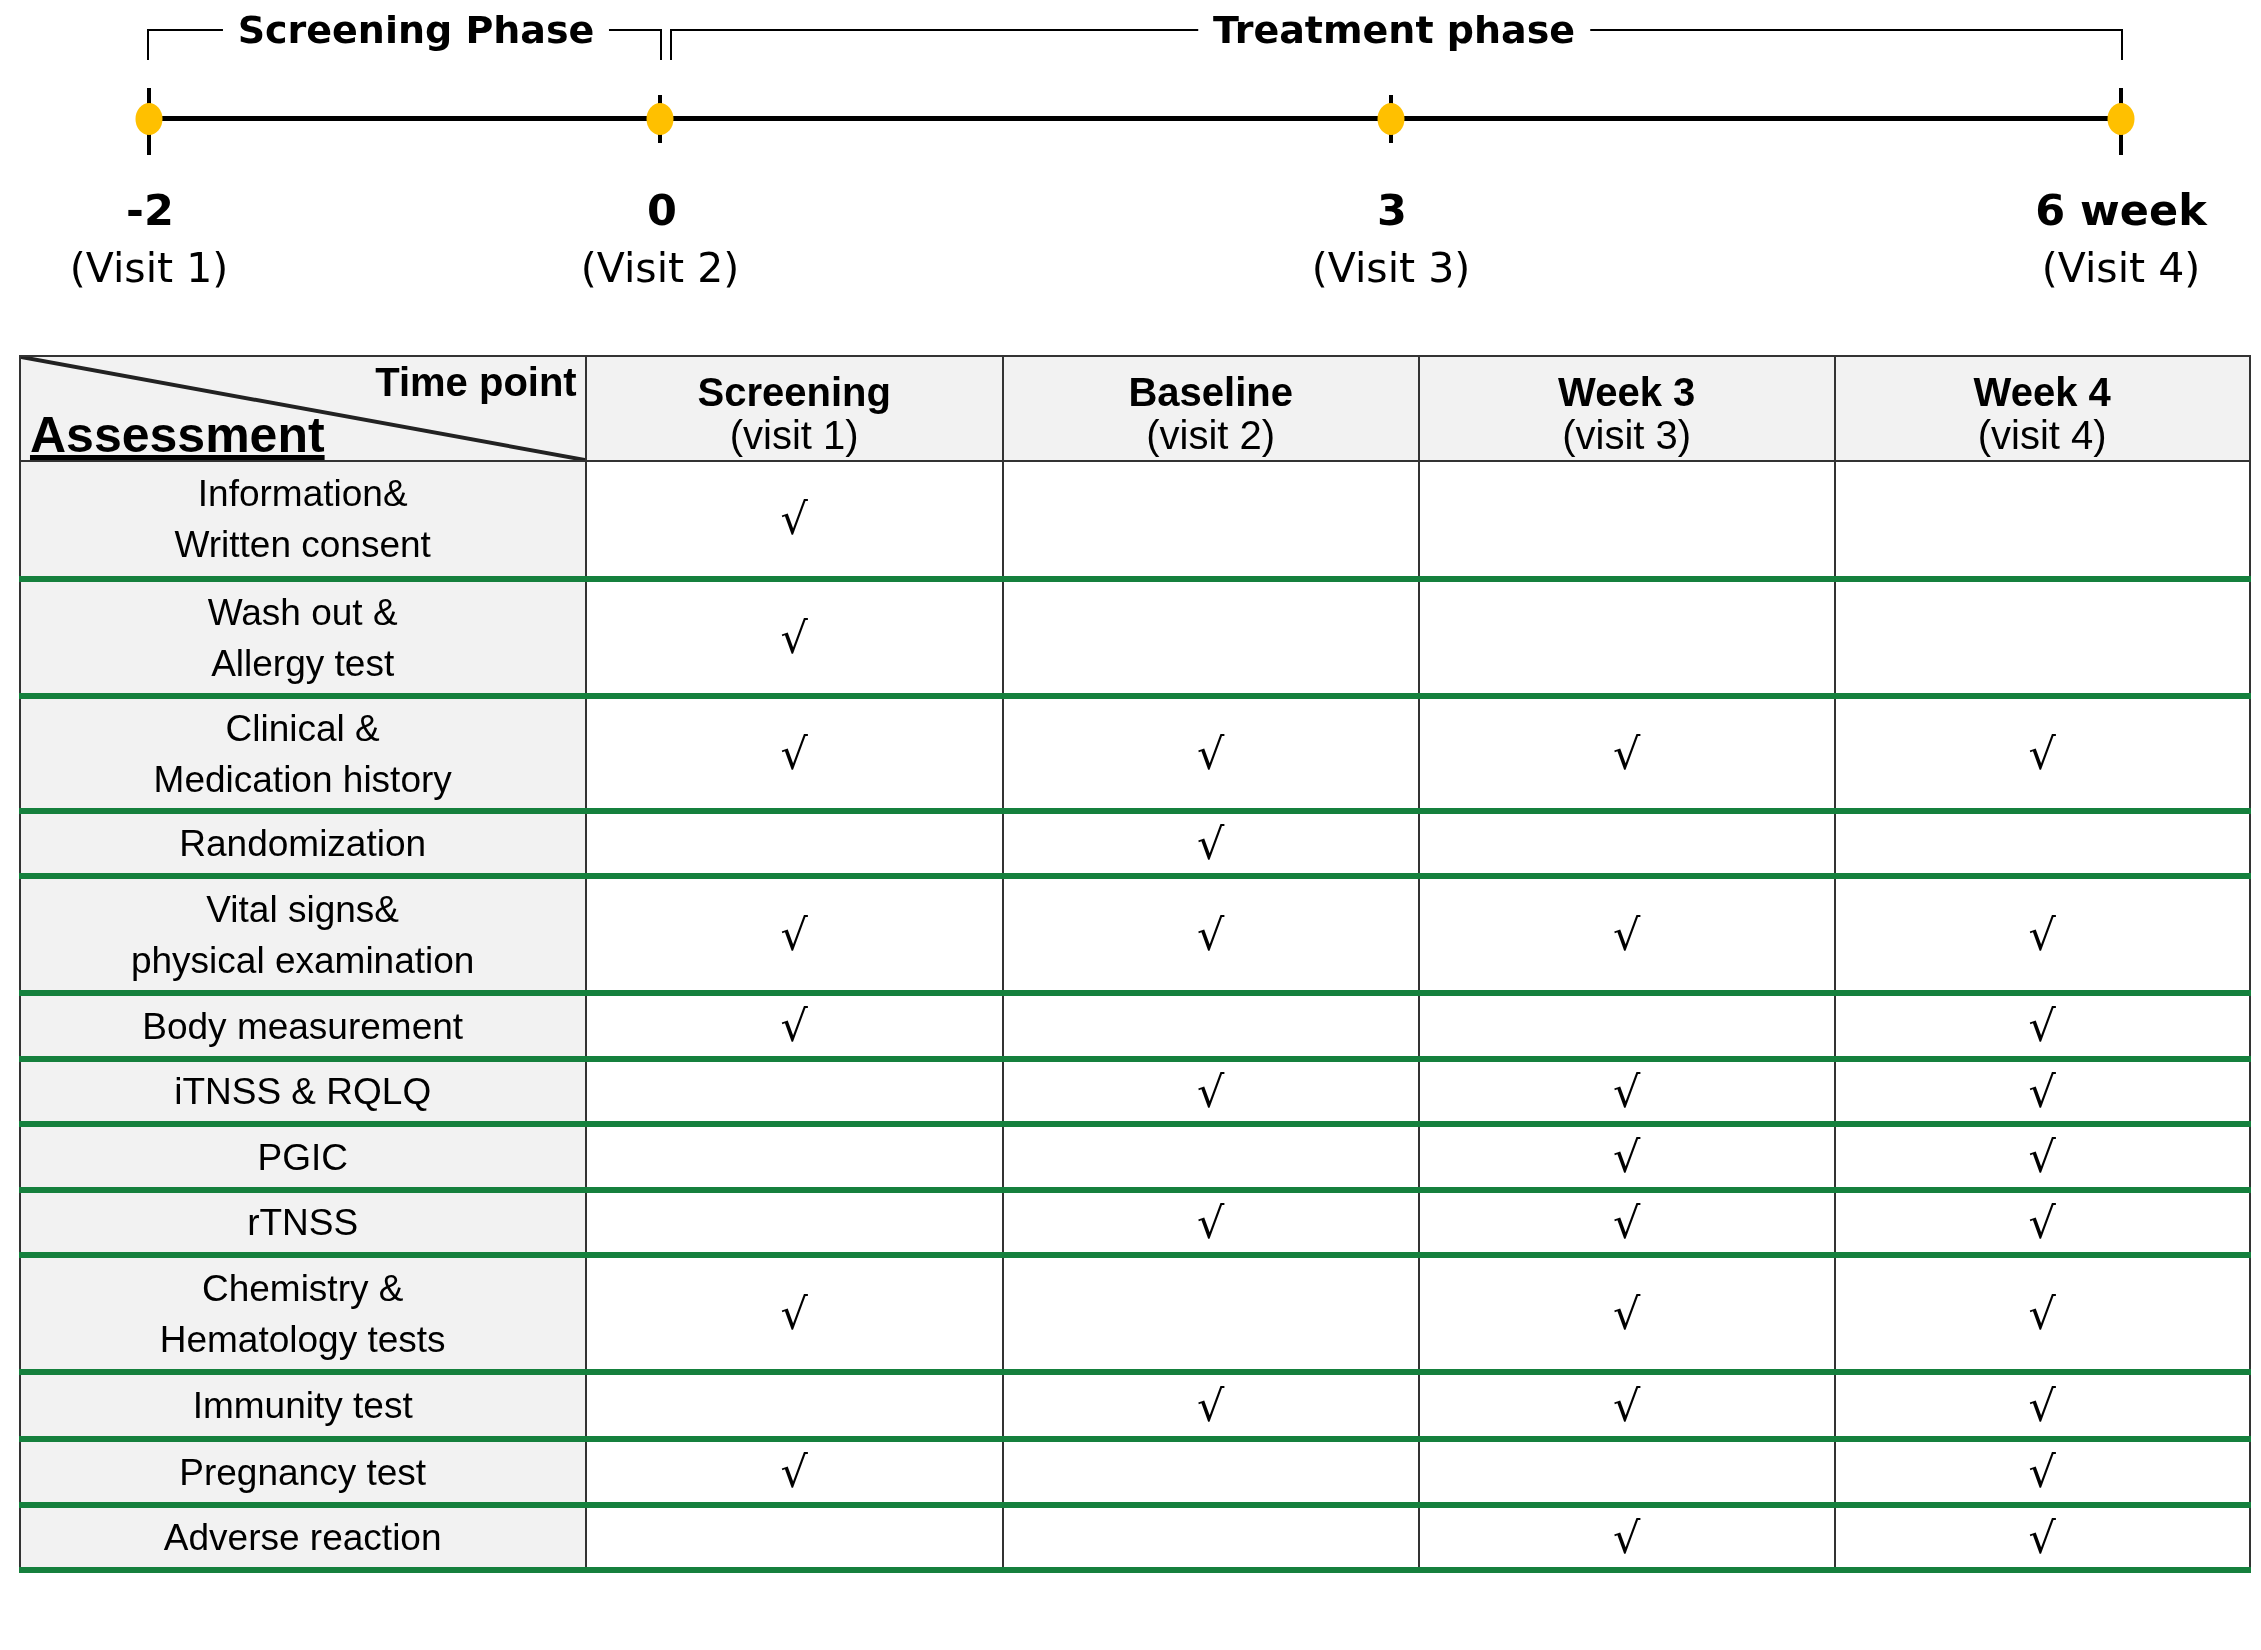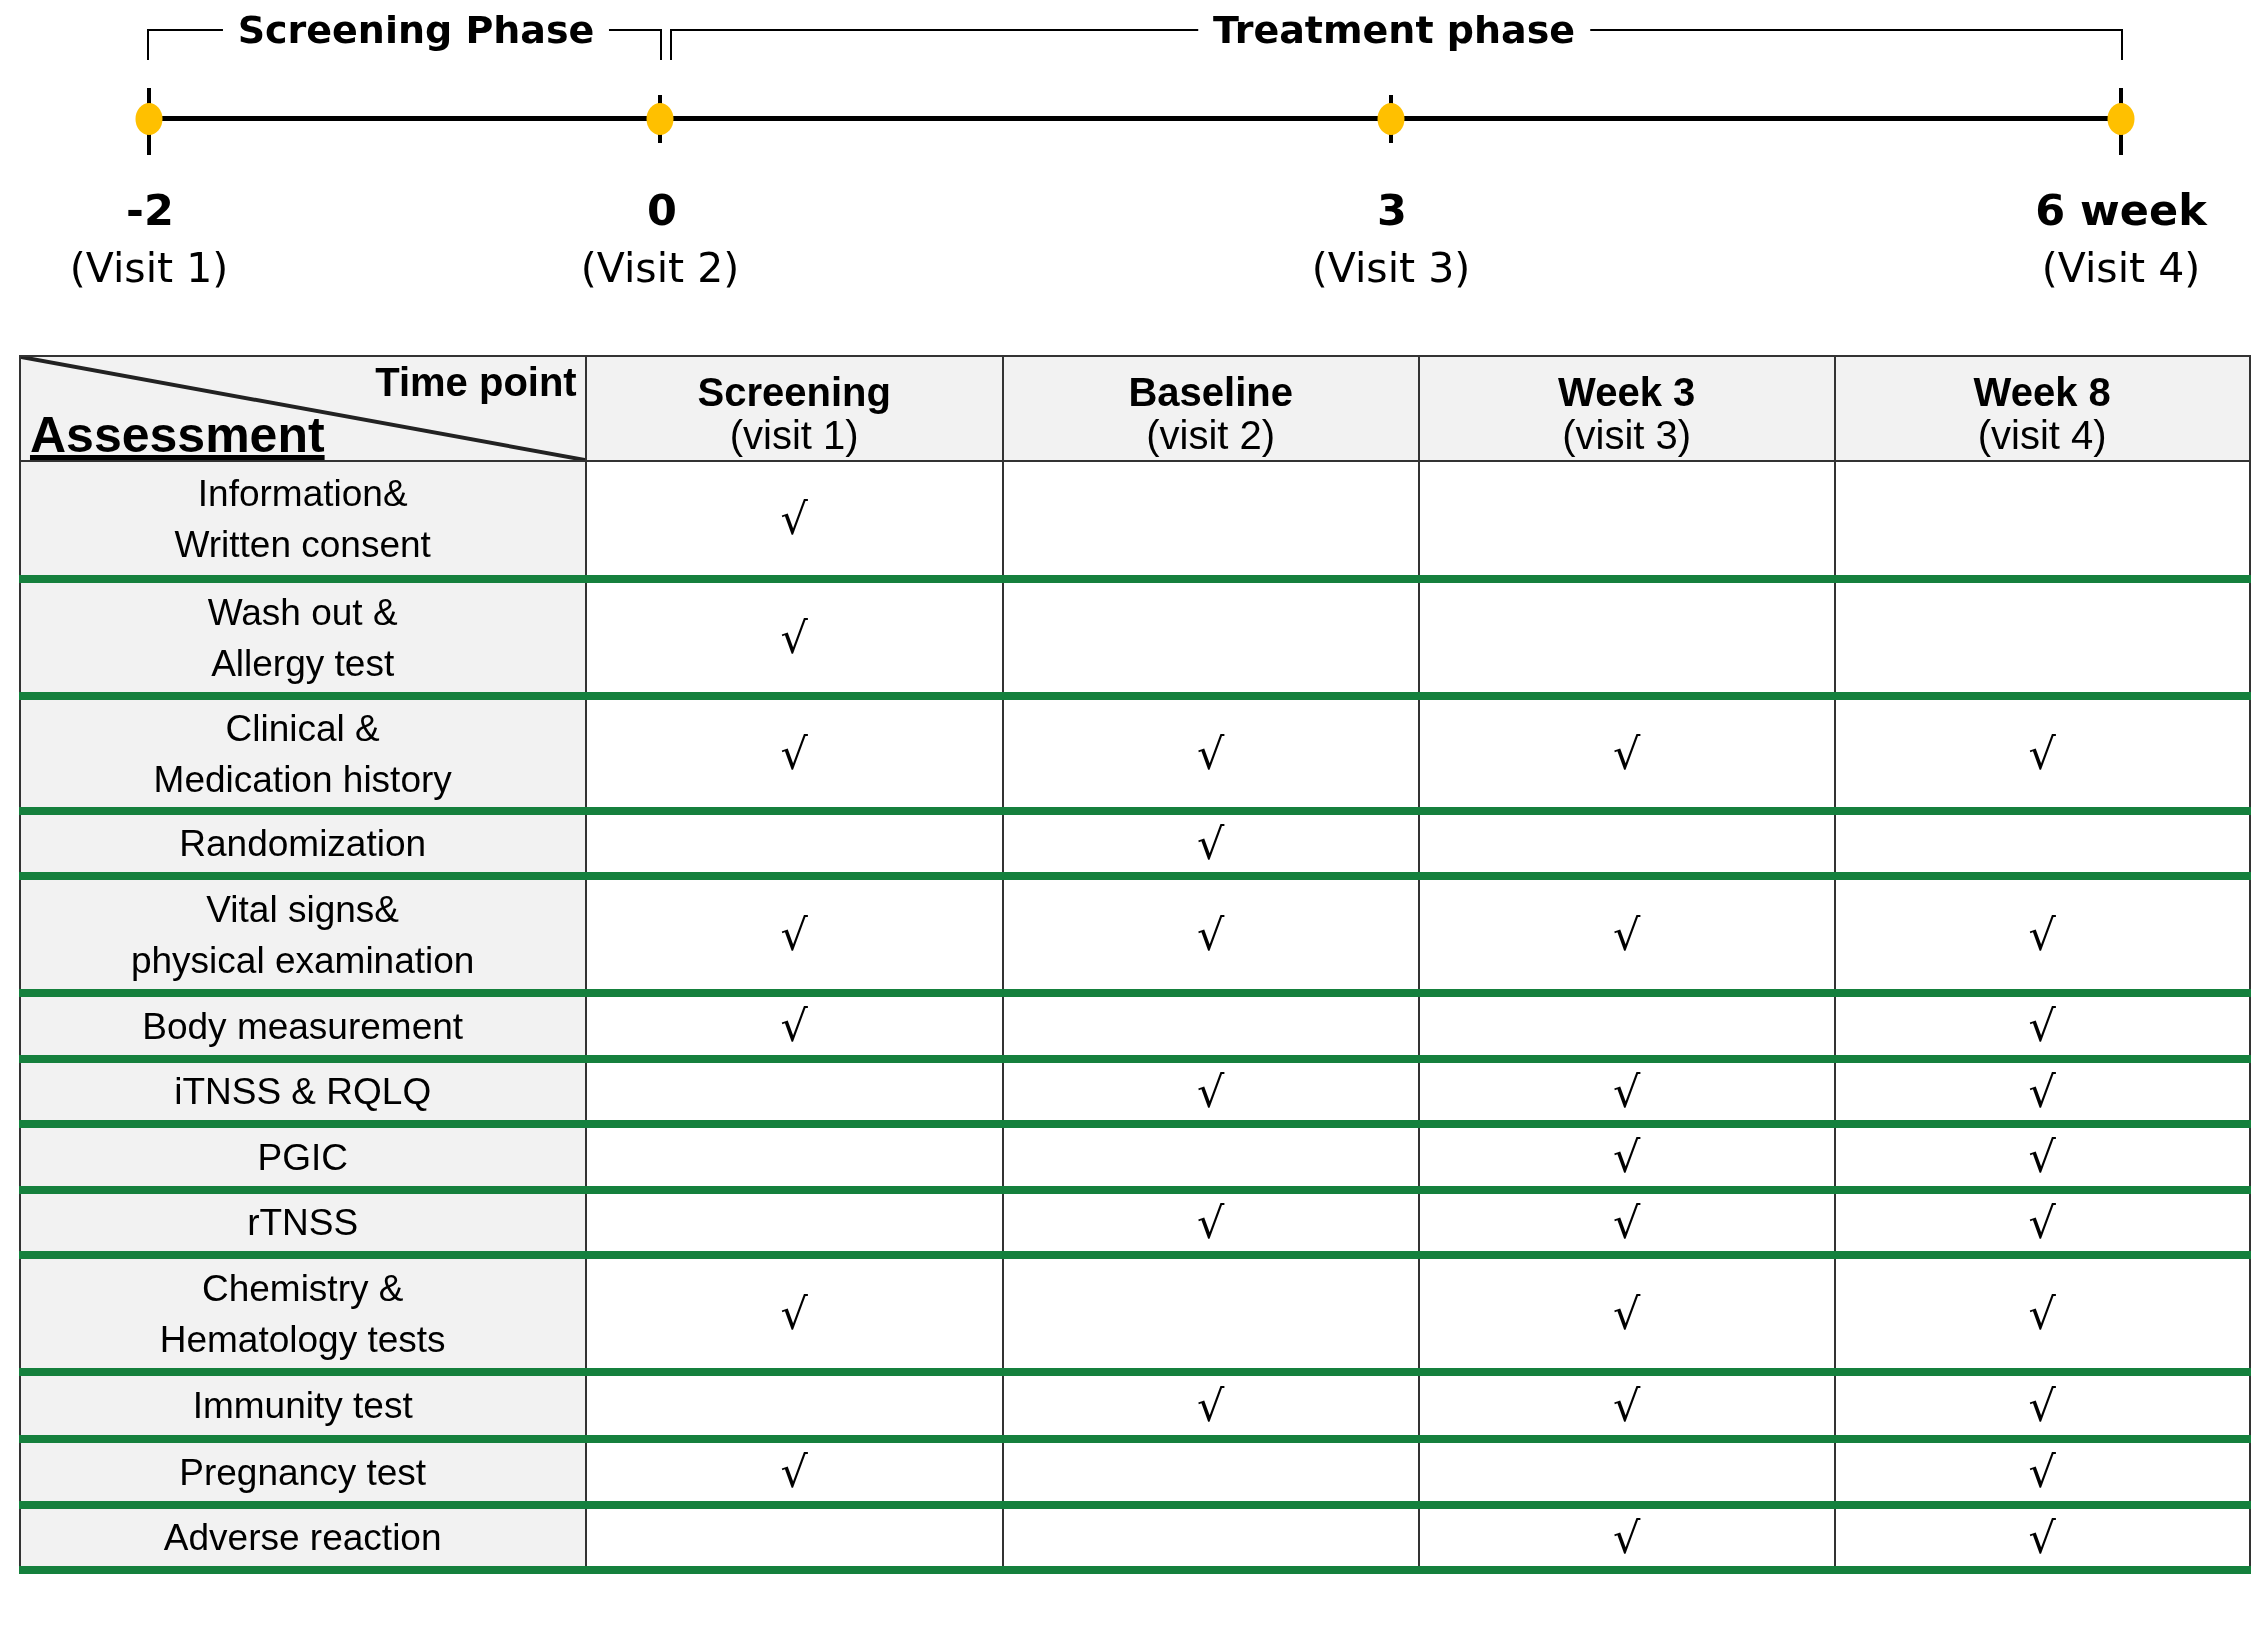--- a/index.html
+++ b/index.html
@@ -16,21 +16,21 @@
   .tp-week { position:absolute; top:185px; font-size:43px; font-weight:bold; transform:translateX(-50%); white-space:nowrap;
              font-family:"DejaVu Sans", sans-serif; }
   .tp-visit { position:absolute; top:244px; font-size:41px; transform:translateX(-50%); white-space:nowrap;
               font-family:"DejaVu Sans", sans-serif; }
   
   .sched { position:absolute; left:18.7px; top:355px; width:2229px; border-collapse:collapse; table-layout:fixed; }
   .sched th, .sched td { border:2px solid #333; padding:0; text-align:center; vertical-align:middle; }
   .sched thead th { background:#f2f2f2; height:103px; font-size:40px; line-height:43px; }
   .sched thead th .h-main { font-weight:bold; display:block;margin-top:11px; }
   .sched thead th .h-sub { font-weight:normal; display:block; }
-  .sched tbody tr { border-bottom:8px solid #15803d; }
+  .sched tbody tr { border-bottom:6px solid #15803d; }
   .sched tbody td.label { background:#f2f2f2; font-size:37px; line-height:51px; }
   .sched tbody td.cell { background:#fff; font-size:43px; font-family:"DejaVu Serif", serif; }
   .corner { position:relative; padding:0 !important; overflow:hidden; }
   .corner svg { position:absolute; left:0; top:0; width:100%; height:100%; }
   .corner .tp { position:absolute; right:8px; top:4px; font-weight:bold; font-size:40px; }
   .corner .as { position:absolute; left:9.3px; bottom:2.7px; font-weight:bold; font-size:50px;text-decoration:underline; }
 </style>
 </head>
 <body>
 
@@ -91,21 +91,21 @@
       </th>
       <th>
         <span class="h-main">Baseline</span>
         <span class="h-sub">(visit 2)</span>
       </th>
       <th>
         <span class="h-main">Week 3</span>
         <span class="h-sub">(visit 3)</span>
       </th>
       <th>
-        <span class="h-main">Week 8</span>
+        <span class="h-main">Week 4</span>
         <span class="h-sub">(visit 4)</span>
       </th>
     </tr>
   </thead>
   <tbody>
     <tr style="height:118px">
       <td class="label"><span>Information&amp;</span><br><span>Written consent</span></td>
       <td class="cell">√</td>
       <td class="cell"></td>
       <td class="cell"></td>

